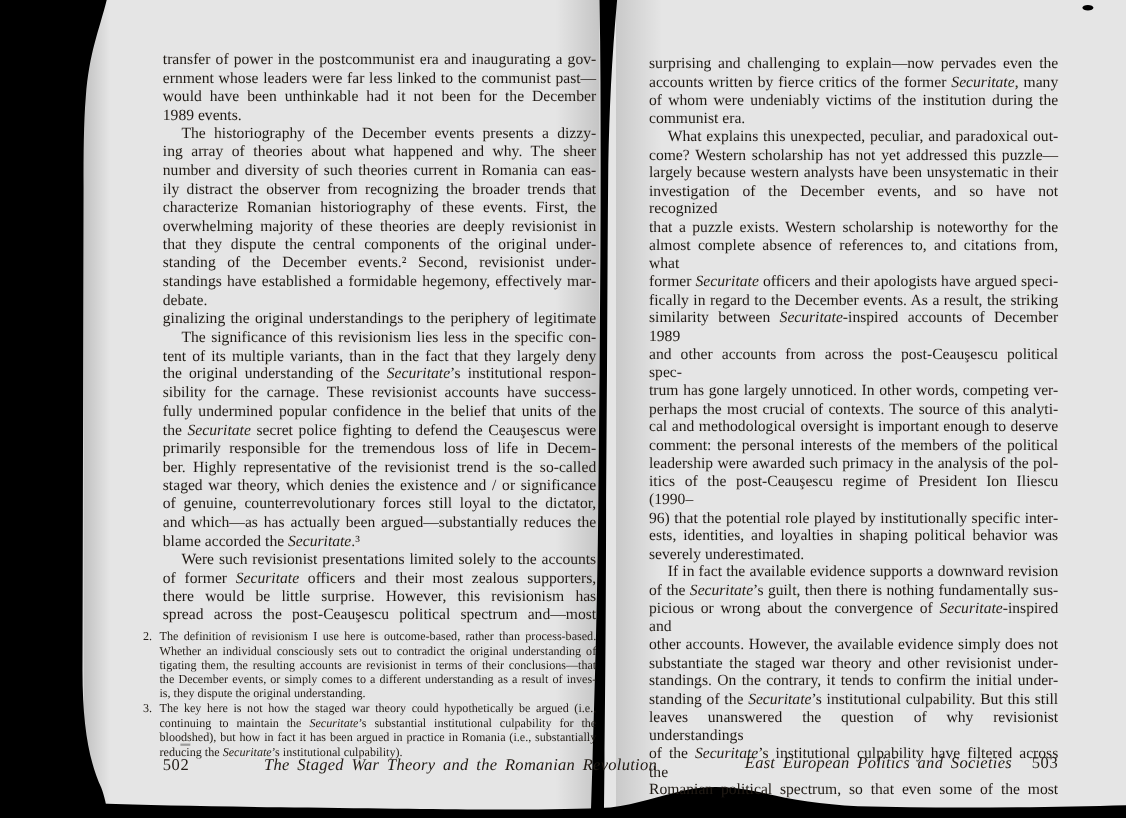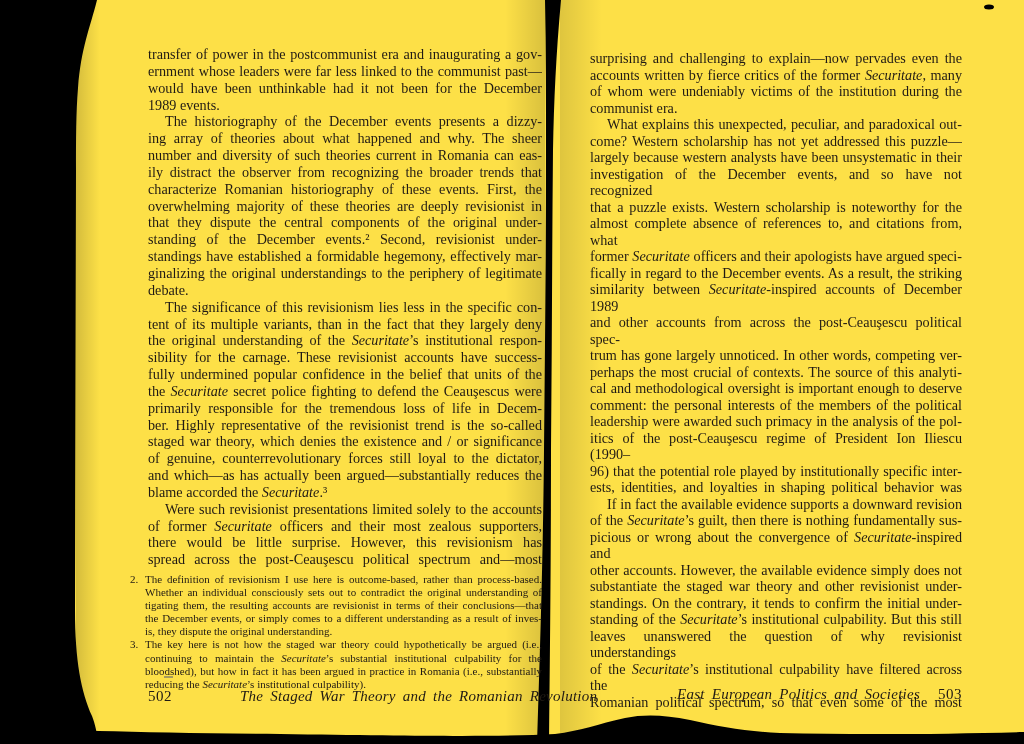--- a/index.html
+++ b/index.html
@@ -1,18 +1,18 @@
 <!DOCTYPE html>
 <html><head>
 <meta charset="utf-8">
 <style>
   html,body{margin:0;padding:0;background:#2a2a2a;}
   .canvas{
     position:relative;width:1024px;height:744px;overflow:hidden;
-    background:#fde047;color:#201a14;
+    background:#e5e5e5;color:#201a14;
     font-family:"Liberation Serif","DejaVu Serif",serif;
   }
   .shade{position:absolute;top:0;height:744px;z-index:1;pointer-events:none;}
   .shade.gutter-left{left:505px;width:40px;background:linear-gradient(to right,rgba(0,0,0,0),rgba(0,0,0,0.14));}
   .shade.gutter-right{left:560px;width:42px;background:linear-gradient(to left,rgba(0,0,0,0),rgba(0,0,0,0.12));}
   .shade.left-edge{left:76px;width:24px;background:linear-gradient(to right,rgba(0,0,0,0.16),rgba(0,0,0,0));}
   .scan-bg{position:absolute;left:0;top:0;z-index:2;pointer-events:none;}
   .page-col{position:absolute;z-index:3;}
   .left-body{left:148px;top:46px;width:394px;font-size:14.2px;line-height:16.85px;}
   .right-body{left:590px;top:50px;width:372px;font-size:14.2px;line-height:16.5px;}
@@ -59,22 +59,22 @@
       <div class="para indent">
         <div class="ln">The historiography of the December events presents a dizzy-</div>
         <div class="ln">ing array of theories about what happened and why. The sheer</div>
         <div class="ln">number and diversity of such theories current in Romania can eas-</div>
         <div class="ln">ily distract the observer from recognizing the broader trends that</div>
         <div class="ln">characterize Romanian historiography of these events. First, the</div>
         <div class="ln">overwhelming majority of these theories are deeply revisionist in</div>
         <div class="ln">that they dispute the central components of the original under-</div>
         <div class="ln">standing of the December events.² Second, revisionist under-</div>
         <div class="ln">standings have established a formidable hegemony, effectively mar-</div>
+        <div class="ln last">debate.</div>
         <div class="ln">ginalizing the original understandings to the periphery of legitimate</div>
-        <div class="ln last">debate.</div>
       </div>
       <div class="para indent">
         <div class="ln">The significance of this revisionism lies less in the specific con-</div>
         <div class="ln">tent of its multiple variants, than in the fact that they largely deny</div>
         <div class="ln">the original understanding of the <i>Securitate</i>’s institutional respon-</div>
         <div class="ln">sibility for the carnage. These revisionist accounts have success-</div>
         <div class="ln">fully undermined popular confidence in the belief that units of the</div>
         <div class="ln">the <i>Securitate</i> secret police fighting to defend the Ceauşescus were</div>
         <div class="ln">primarily responsible for the tremendous loss of life in Decem-</div>
         <div class="ln">ber. Highly representative of the revisionist trend is the so-called</div>
@@ -137,20 +137,21 @@
         <div class="ln">similarity between <i>Securitate</i>-inspired accounts of December 1989</div>
         <div class="ln">and other accounts from across the post-Ceauşescu political spec-</div>
         <div class="ln">trum has gone largely unnoticed. In other words, competing ver-</div>
         <div class="ln">perhaps the most crucial of contexts. The source of this analyti-</div>
         <div class="ln">cal and methodological oversight is important enough to deserve</div>
         <div class="ln">comment: the personal interests of the members of the political</div>
         <div class="ln">leadership were awarded such primacy in the analysis of the pol-</div>
         <div class="ln">itics of the post-Ceauşescu regime of President Ion Iliescu (1990–</div>
         <div class="ln">96) that the potential role played by institutionally specific inter-</div>
         <div class="ln">ests, identities, and loyalties in shaping political behavior was</div>
+        <div class="ln last">severely underestimated.</div>
       </div>
       <div class="para indent">
         <div class="ln">If in fact the available evidence supports a downward revision</div>
         <div class="ln">of the <i>Securitate</i>’s guilt, then there is nothing fundamentally sus-</div>
         <div class="ln">picious or wrong about the convergence of <i>Securitate</i>-inspired and</div>
         <div class="ln">other accounts. However, the available evidence simply does not</div>
         <div class="ln">substantiate the staged war theory and other revisionist under-</div>
         <div class="ln">standings. On the contrary, it tends to confirm the initial under-</div>
         <div class="ln">standing of the <i>Securitate</i>’s institutional culpability. But this still</div>
         <div class="ln">leaves unanswered the question of why revisionist understandings</div>

